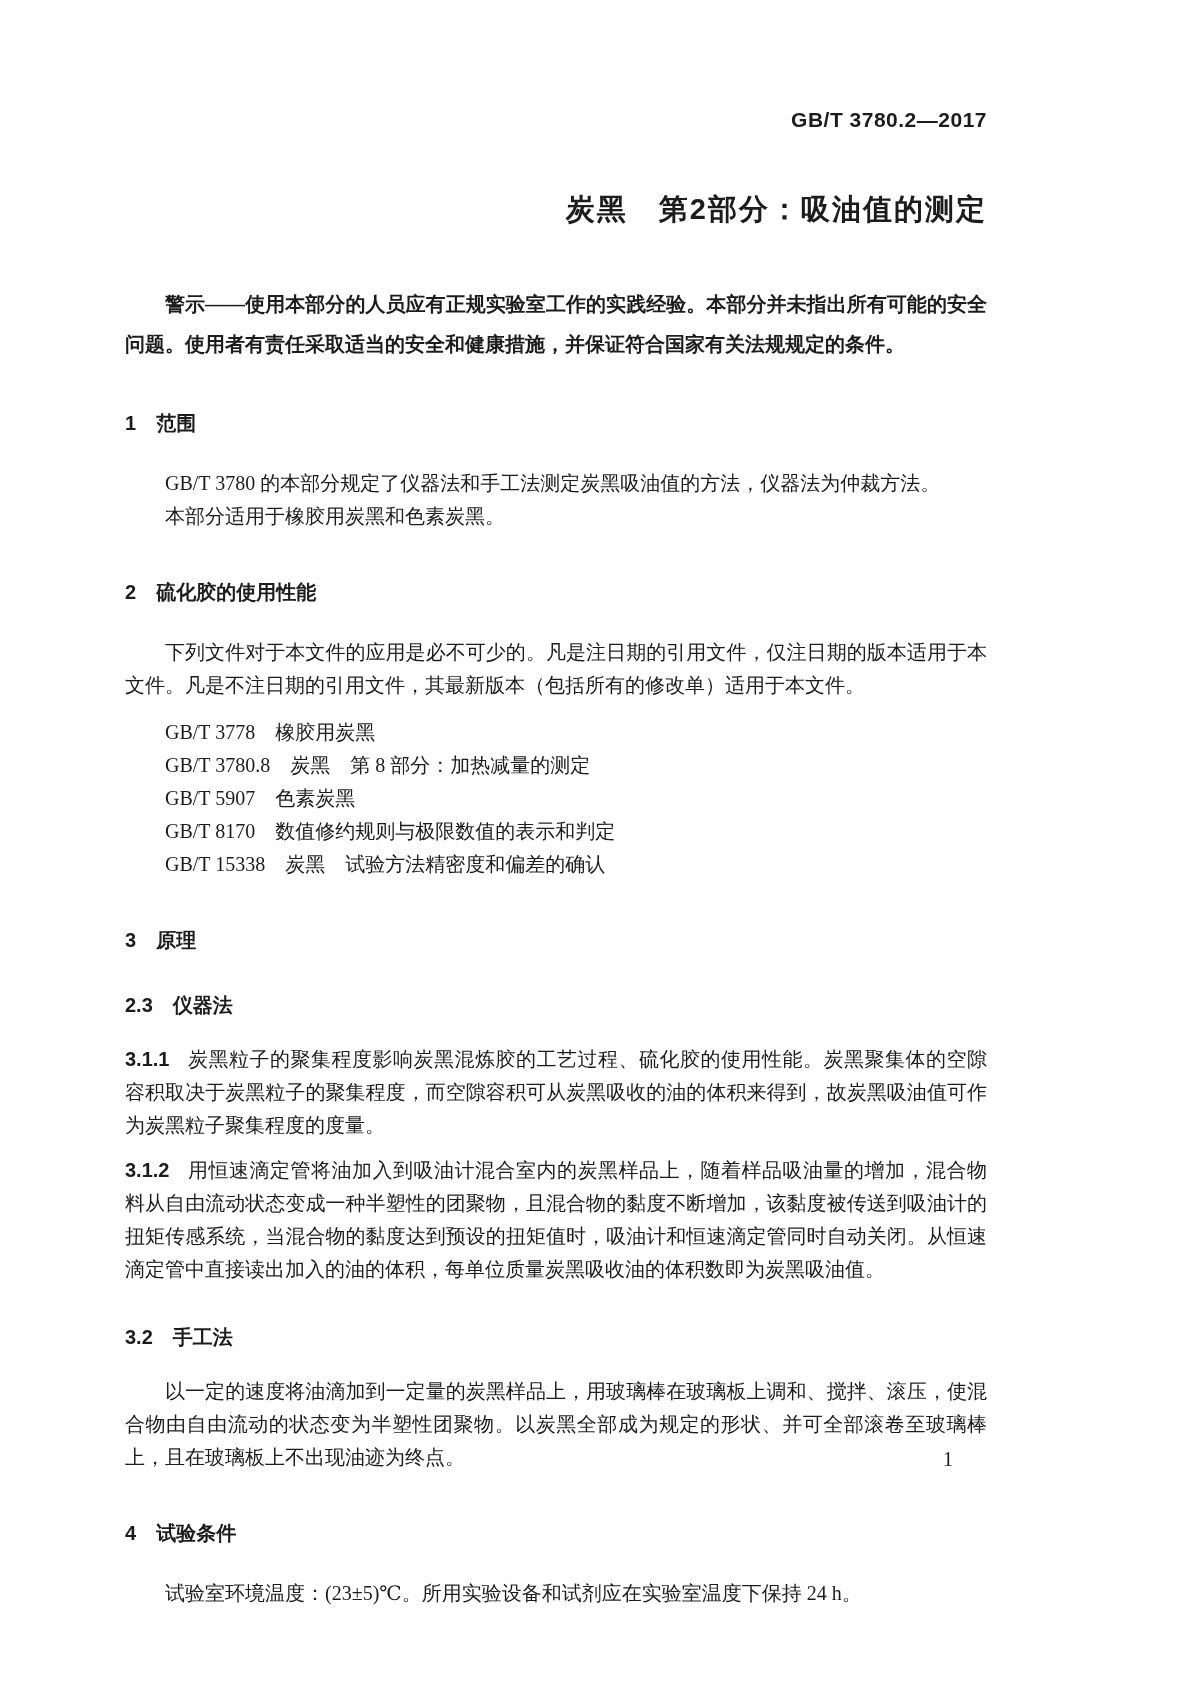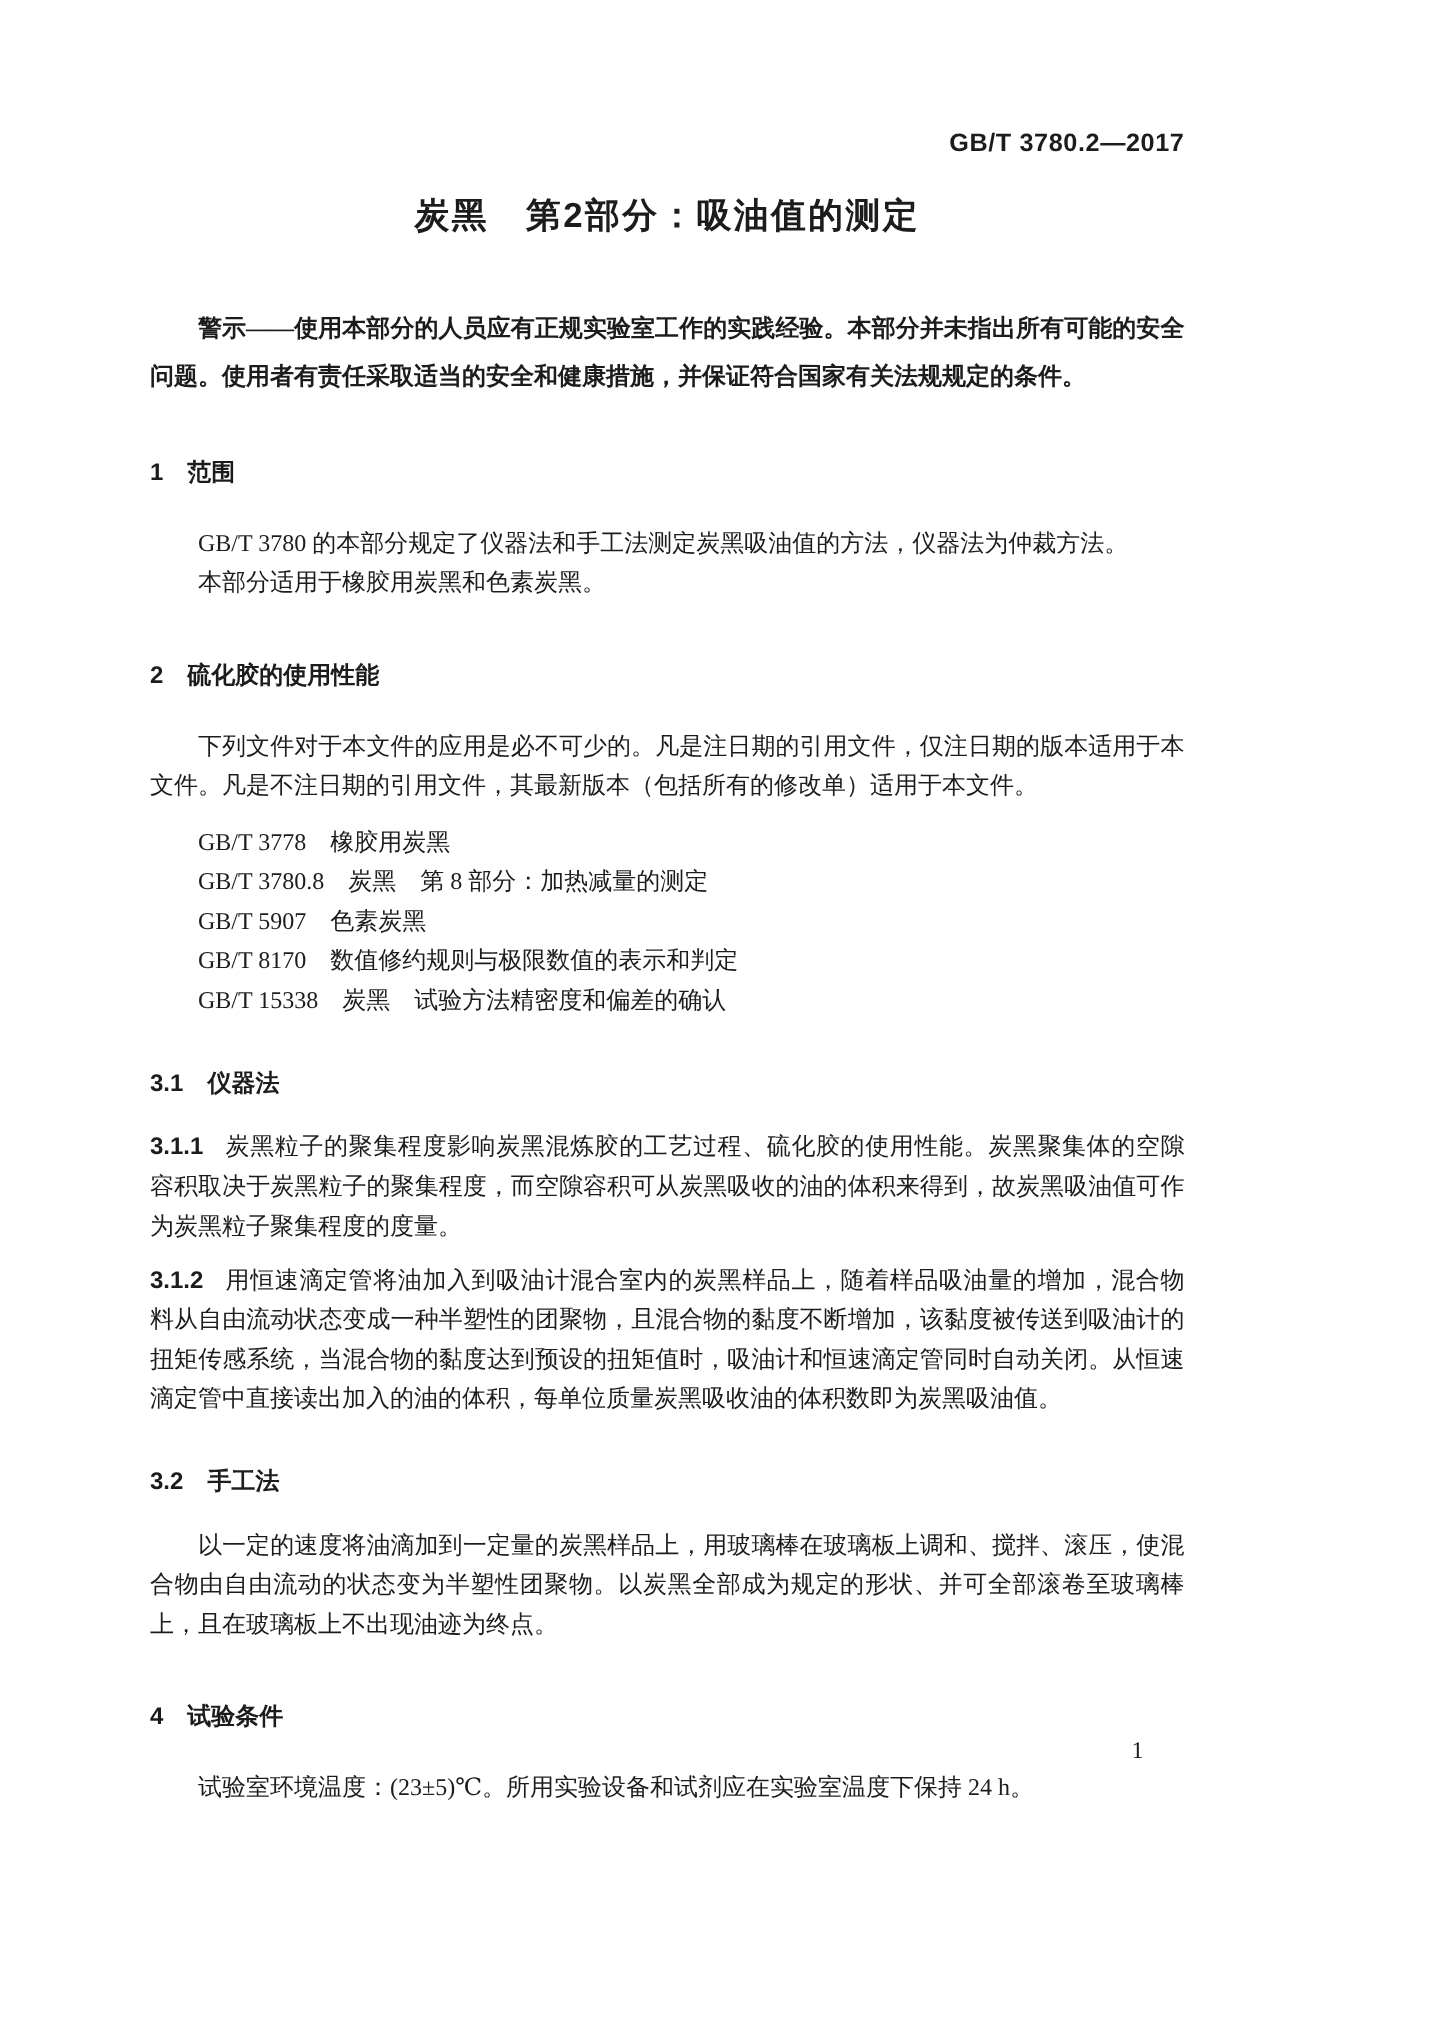--- a/index.html
+++ b/index.html
@@ -22,22 +22,22 @@
   }
   .doc-number {
     margin-top: 108px;
     text-align: right;
     font-family: "Liberation Sans", "DejaVu Sans", sans-serif;
     font-weight: bold;
     font-size: 21px;
     letter-spacing: 0.5px;
   }
   .title {
-    margin-top: 28px;
-    text-align: center;
+    margin-top: 58px;
+    text-align: right;
     font-family: "Liberation Sans", "DejaVu Sans", sans-serif;
     font-weight: bold;
     font-size: 29px;
     letter-spacing: 2px;
   }
   .warning {
     margin-top: 54px;
     font-weight: bold;
     font-size: 20px;
     line-height: 40px;
@@ -108,23 +108,26 @@
     </div>
     <p class="body-p indent">下列文件对于本文件的应用是必不可少的。凡是注日期的引用文件，仅注日期的版本适用于本文件。凡是不注日期的引用文件，其最新版本（包括所有的修改单）适用于本文件。</p>
     <div class="ref-list">
       <div class="ref-item">GB/T 3778　橡胶用炭黑</div>
       <div class="ref-item">GB/T 3780.8　炭黑　第 8 部分：加热减量的测定</div>
       <div class="ref-item">GB/T 5907　色素炭黑</div>
       <div class="ref-item">GB/T 8170　数值修约规则与极限数值的表示和判定</div>
       <div class="ref-item">GB/T 15338　炭黑　试验方法精密度和偏差的确认</div>
     </div>
 
+    <div class="sec-heading">
+      <span class="sec-num">3</span><span>原理</span>
+    </div>
 
     <div class="sub-heading">
-      <span class="sec-num">3.1</span><span>仪器法</span>
+      <span class="sec-num">2.3</span><span>仪器法</span>
     </div>
     <p class="body-p num-p">
       <span class="para-num">3.1.1</span><span>炭黑粒子的聚集程度影响炭黑混炼胶的工艺过程、硫化胶的使用性能。炭黑聚集体的空隙容积取决于炭黑粒子的聚集程度，而空隙容积可从炭黑吸收的油的体积来得到，故炭黑吸油值可作为炭黑粒子聚集程度的度量。</span>
     </p>
     <div class="gap-s"></div>
     <p class="body-p num-p">
       <span class="para-num">3.1.2</span><span>用恒速滴定管将油加入到吸油计混合室内的炭黑样品上，随着样品吸油量的增加，混合物料从自由流动状态变成一种半塑性的团聚物，且混合物的黏度不断增加，该黏度被传送到吸油计的扭矩传感系统，当混合物的黏度达到预设的扭矩值时，吸油计和恒速滴定管同时自动关闭。从恒速滴定管中直接读出加入的油的体积，每单位质量炭黑吸收油的体积数即为炭黑吸油值。</span>
     </p>
 
     <div class="sub-heading">

